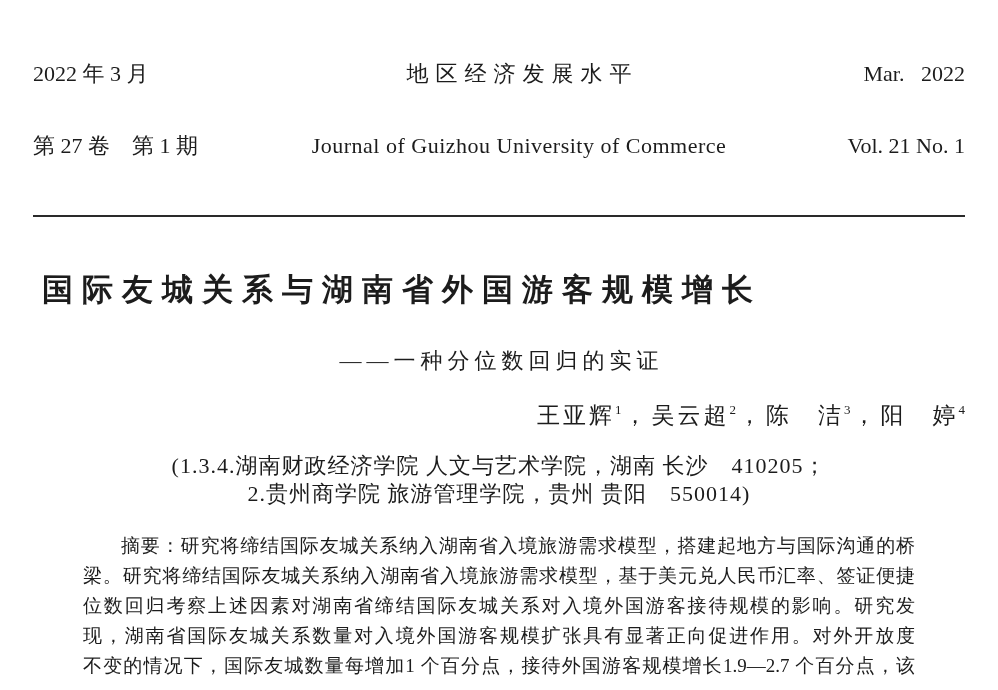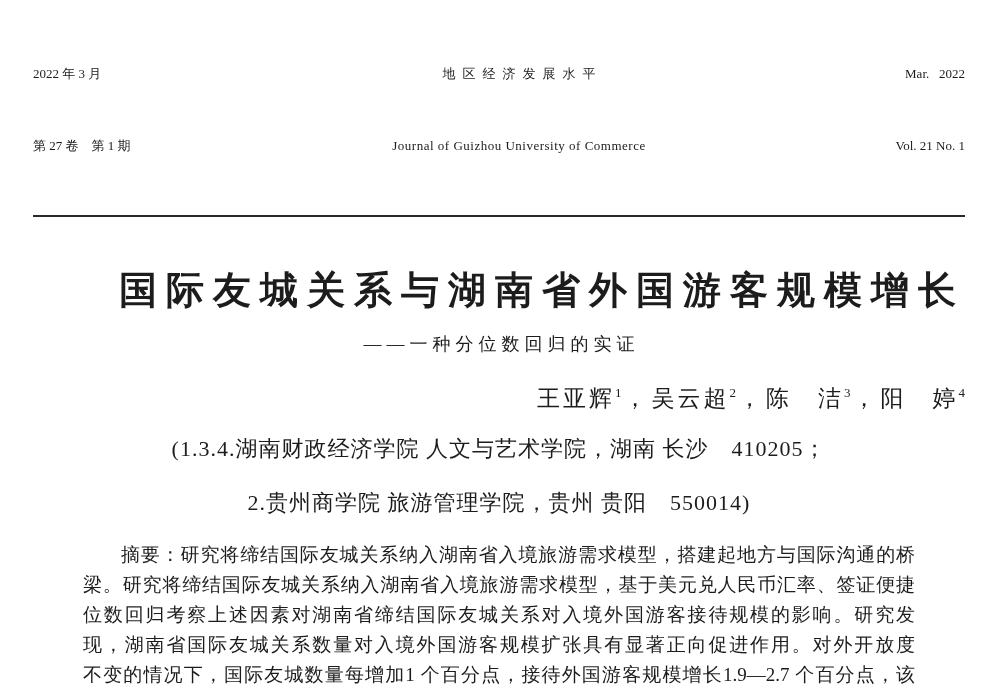--- a/index.html
+++ b/index.html
@@ -16,49 +16,49 @@
     color: #1c1c1c;
     font-family: "Liberation Serif", "DejaVu Serif", serif;
     padding: 14px 33px 0 33px;
     overflow: hidden;
   }
   
   .jheader {
     display: flex;
     justify-content: center;
     align-items: flex-start;
-    font-size: 13px;
+    font-size: 22px;
     line-height: 24px;
     white-space: pre;
   }
   .jheader .h-left  { text-align: left;  min-width: 190px; }
   .jheader .h-center{ text-align: center; flex: 1; }
   .jheader .h-right { text-align: right; min-width: 150px; }
   .journal-cn { letter-spacing: 7px; text-indent: 7px; }
   .journal-en { letter-spacing: 0.5px; }
   .rule {
     border: none;
     border-top: 2px solid #2a2a2a;
     margin: 9px 0 0 0;
     height: 0;
   }
   
   .article-title {
     margin: 52px 0 0 0;
-    text-align: right;
-    font-size: 38px;
+    text-align: left;
+    font-size: 31px;
     font-weight: bold;
     letter-spacing: 9px;
     text-indent: 9px;
     line-height: 42px;
   }
   .article-subtitle {
-    margin-top: 18px;
+    margin-top: 35px;
     text-align: center;
-    font-size: 18px;
+    font-size: 22px;
     letter-spacing: 5px;
     text-indent: 5px;
     line-height: 30px;
   }
   .authors {
     margin-top: 18px;
     text-align: right;
     font-size: 23px;
     letter-spacing: 3px;
     line-height: 32px;
@@ -69,21 +69,21 @@
     vertical-align: super;
   }
   .authors .sep { margin: 0 2px; }
   .affil {
     text-align: center;
     font-size: 22px;
     line-height: 24px;
     letter-spacing: 1px;
   }
   .affil-1 { margin-top: 22px; }
-  .affil-2 { margin-top: 30px; }
+  .affil-2 { margin-top: 4px; }
   
   .abstract {
     margin: 25px 50px 0 50px;
     font-size: 19px;
   }
   .abs-line {
     line-height: 30px;
     text-align: justify;
     text-align-last: justify;
   }

